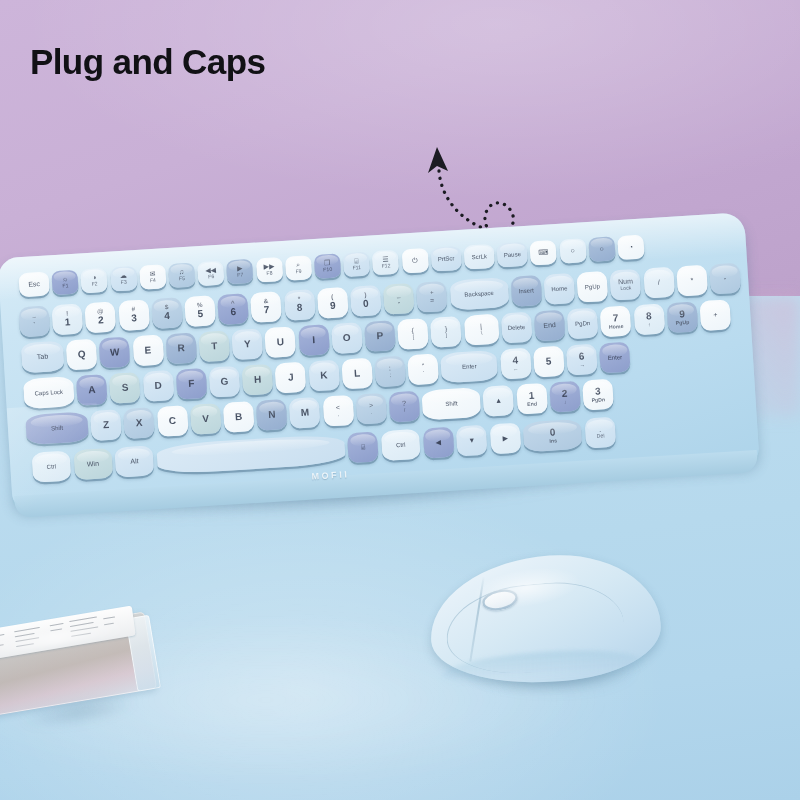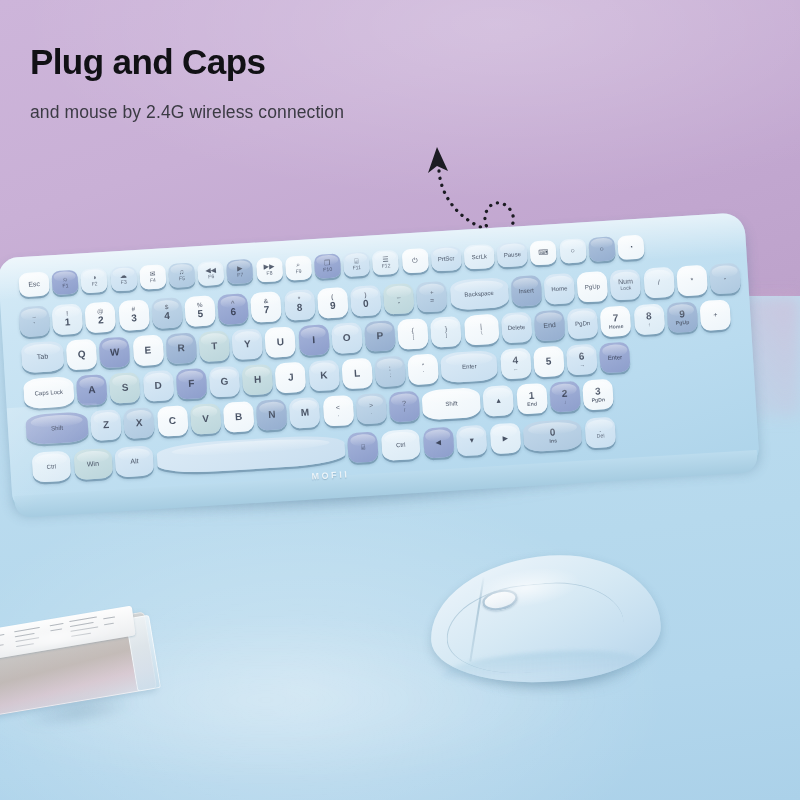--- a/index.html
+++ b/index.html
@@ -225,21 +225,20 @@
   <div class="wall-sheen"></div>
   <div class="wall-edge"></div>
   <div class="desk"></div>
   <div class="desk-glow"></div>
   <div class="desk-sweep"></div>
   <div class="pinkcast"></div>
 
   <div class="copy">
     <div class="headline">Plug and Caps</div>
     <div class="subcopy">
-      <div>and mouse by 2.4G wireless connection</div>
     </div>
   </div>
 
   <div class="arrow-wrap">
     <svg width="185" height="115" viewBox="0 0 185 115">
       <path d="M24,26 C26,52 44,74 70,84 C92,92 104,80 96,66 C88,53 72,56 70,72 C69,86 82,95 100,97 C118,99 134,92 146,82" fill="none" stroke="#1b1b22" stroke-width="3.3" stroke-linecap="round" stroke-dasharray="0.1 7.2"></path>
       <path d="M22,2 L33,26 L22,21 L13,28 Z" fill="#1b1b22"></path>
     </svg>
   </div>
 

